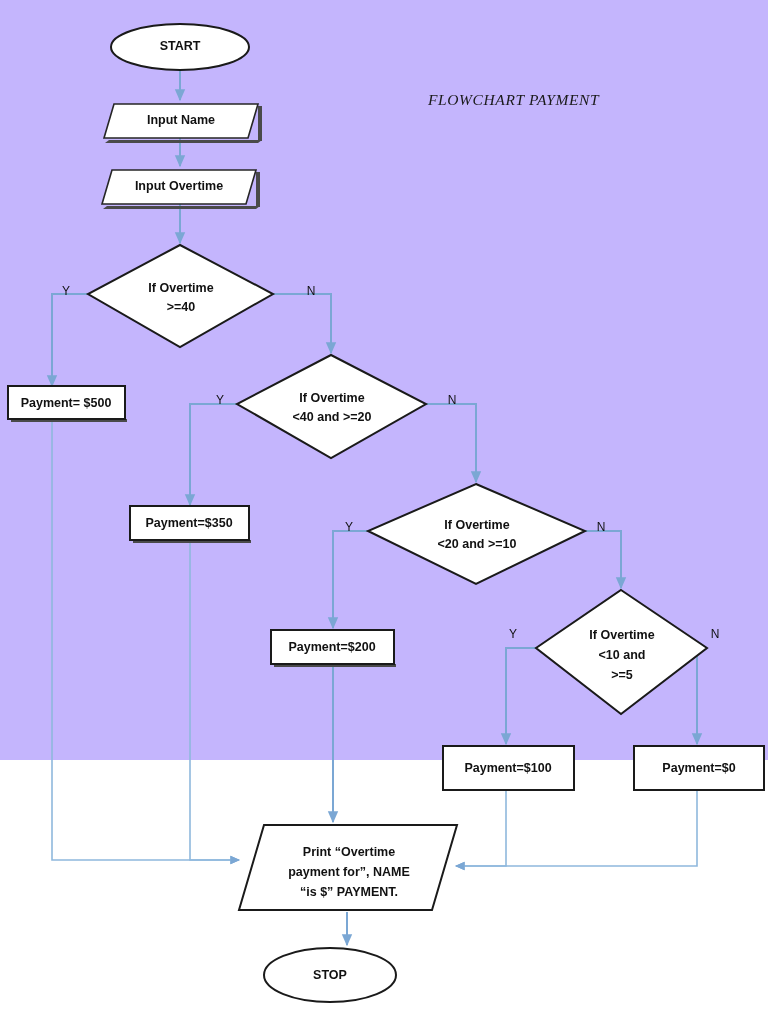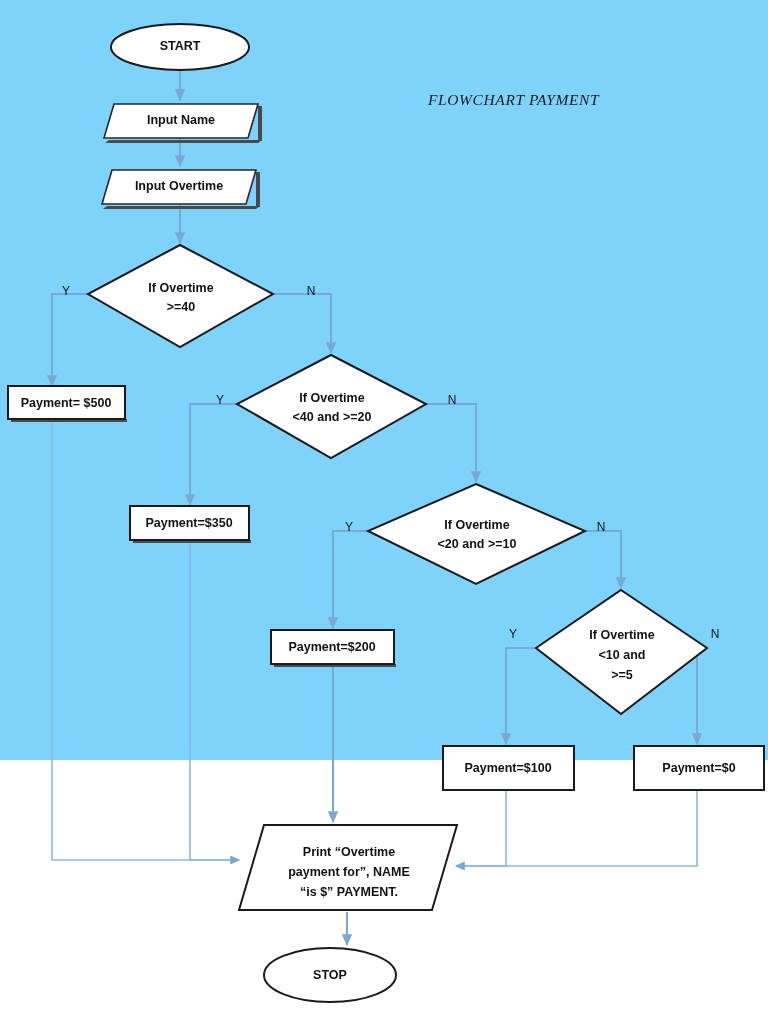--- a/index.html
+++ b/index.html
@@ -11,21 +11,21 @@
     width: 768px;
     height: 1024px;
     font-family: "Liberation Sans", sans-serif;
     overflow: hidden;
     position: relative;
   }
   #flowchart-root {
     position: relative;
     width: 768px;
     height: 760px;
-    background: #7dd3fc;
+    background: #c4b5fd;
   }
   svg.fc {
     position: absolute;
     top: 0;
     left: 0;
     width: 768px;
     height: 1024px;
   }
   .shape-stroke {
     fill: #ffffff;

